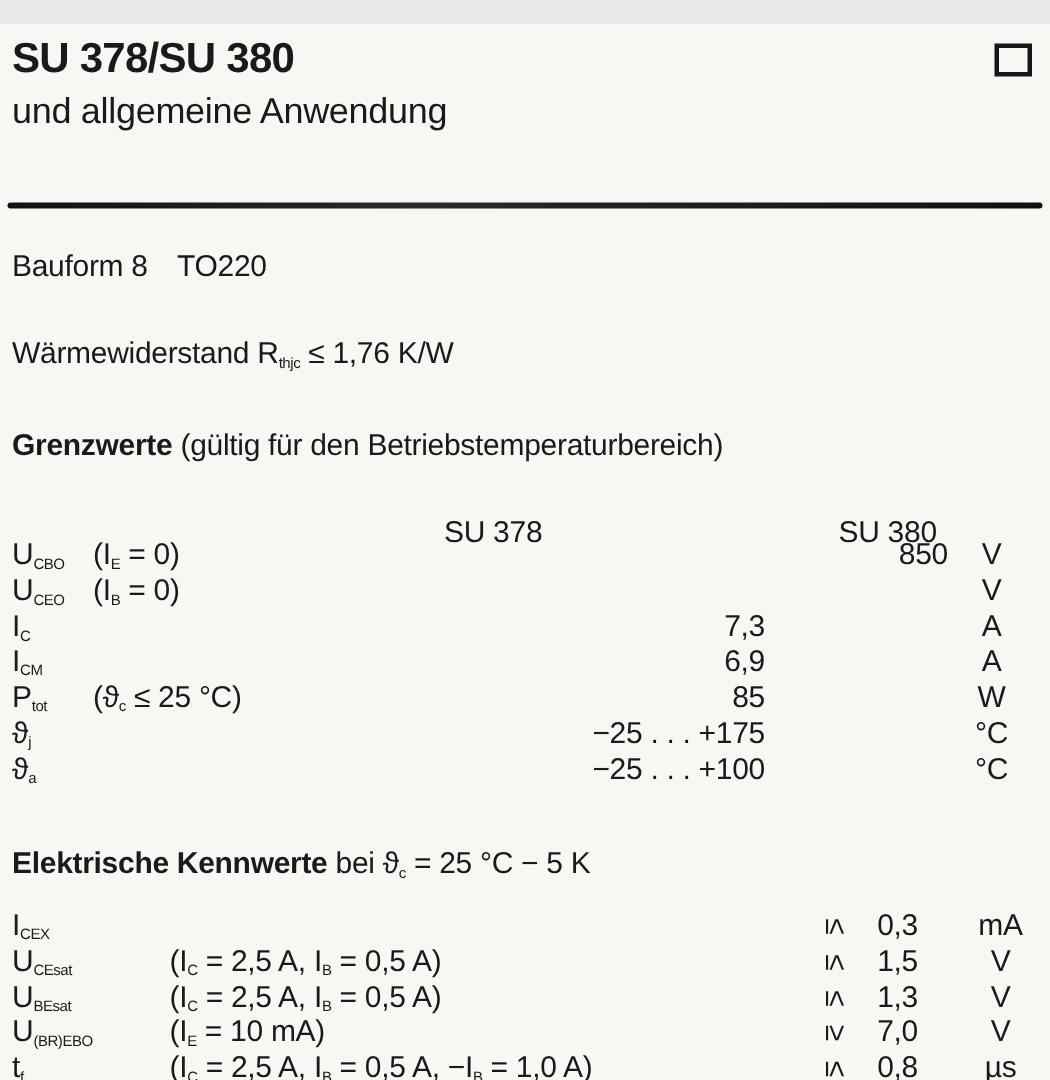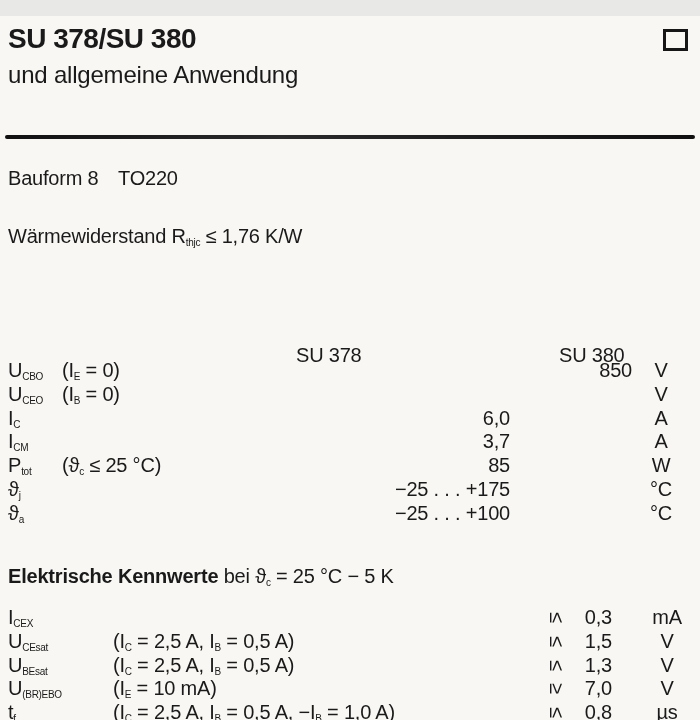--- a/index.html
+++ b/index.html
@@ -55,20 +55,23 @@
 
   <div class="abs body-line bauform">
     <span>Bauform 8</span>
     <span class="package">TO220</span>
   </div>
 
   <div class="abs body-line thermal">
     <span>Wärmewiderstand R</span><sub>thjc</sub><span> ≤ 1,76 K/W</span>
   </div>
 
+  <div class="abs body-line g-heading">
+    <span class="bold">Grenzwerte</span><span> (gültig für den Betriebstemperaturbereich)</span>
+  </div>
 
   <div class="abs colhead">
     <span class="ch-378">SU 378</span>
     <span class="ch-380">SU 380</span>
   </div>
 
   <div class="abs grow" style="top:343px">
     <span class="g-sym"><span>U</span><sub>CBO</sub></span>
     <span class="g-cond"><span>(I</span><sub>E</sub><span> = 0)</span></span>
     <span class="g-vmid"></span>
@@ -77,26 +80,26 @@
   </div>
   <div class="abs grow" style="top:367px">
     <span class="g-sym"><span>U</span><sub>CEO</sub></span>
     <span class="g-cond"><span>(I</span><sub>B</sub><span> = 0)</span></span>
     <span class="g-v378"></span>
     <span class="g-v380"></span>
     <span class="g-unit">V</span>
   </div>
   <div class="abs grow" style="top:391px">
     <span class="g-sym"><span>I</span><sub>C</sub></span>
-    <span class="g-vmid">6,0</span>
+    <span class="g-vmid">7,3</span>
     <span class="g-unit">A</span>
   </div>
   <div class="abs grow" style="top:414px">
     <span class="g-sym"><span>I</span><sub>CM</sub></span>
-    <span class="g-vmid">3,7</span>
+    <span class="g-vmid">6,9</span>
     <span class="g-unit">A</span>
   </div>
   <div class="abs grow" style="top:438px">
     <span class="g-sym"><span>P</span><sub>tot</sub></span>
     <span class="g-cond"><span>(ϑ</span><sub>c</sub><span> ≤ 25 °C)</span></span>
     <span class="g-vmid">85</span>
     <span class="g-unit">W</span>
   </div>
   <div class="abs grow" style="top:462px">
     <span class="g-sym"><span>ϑ</span><sub>j</sub></span>

